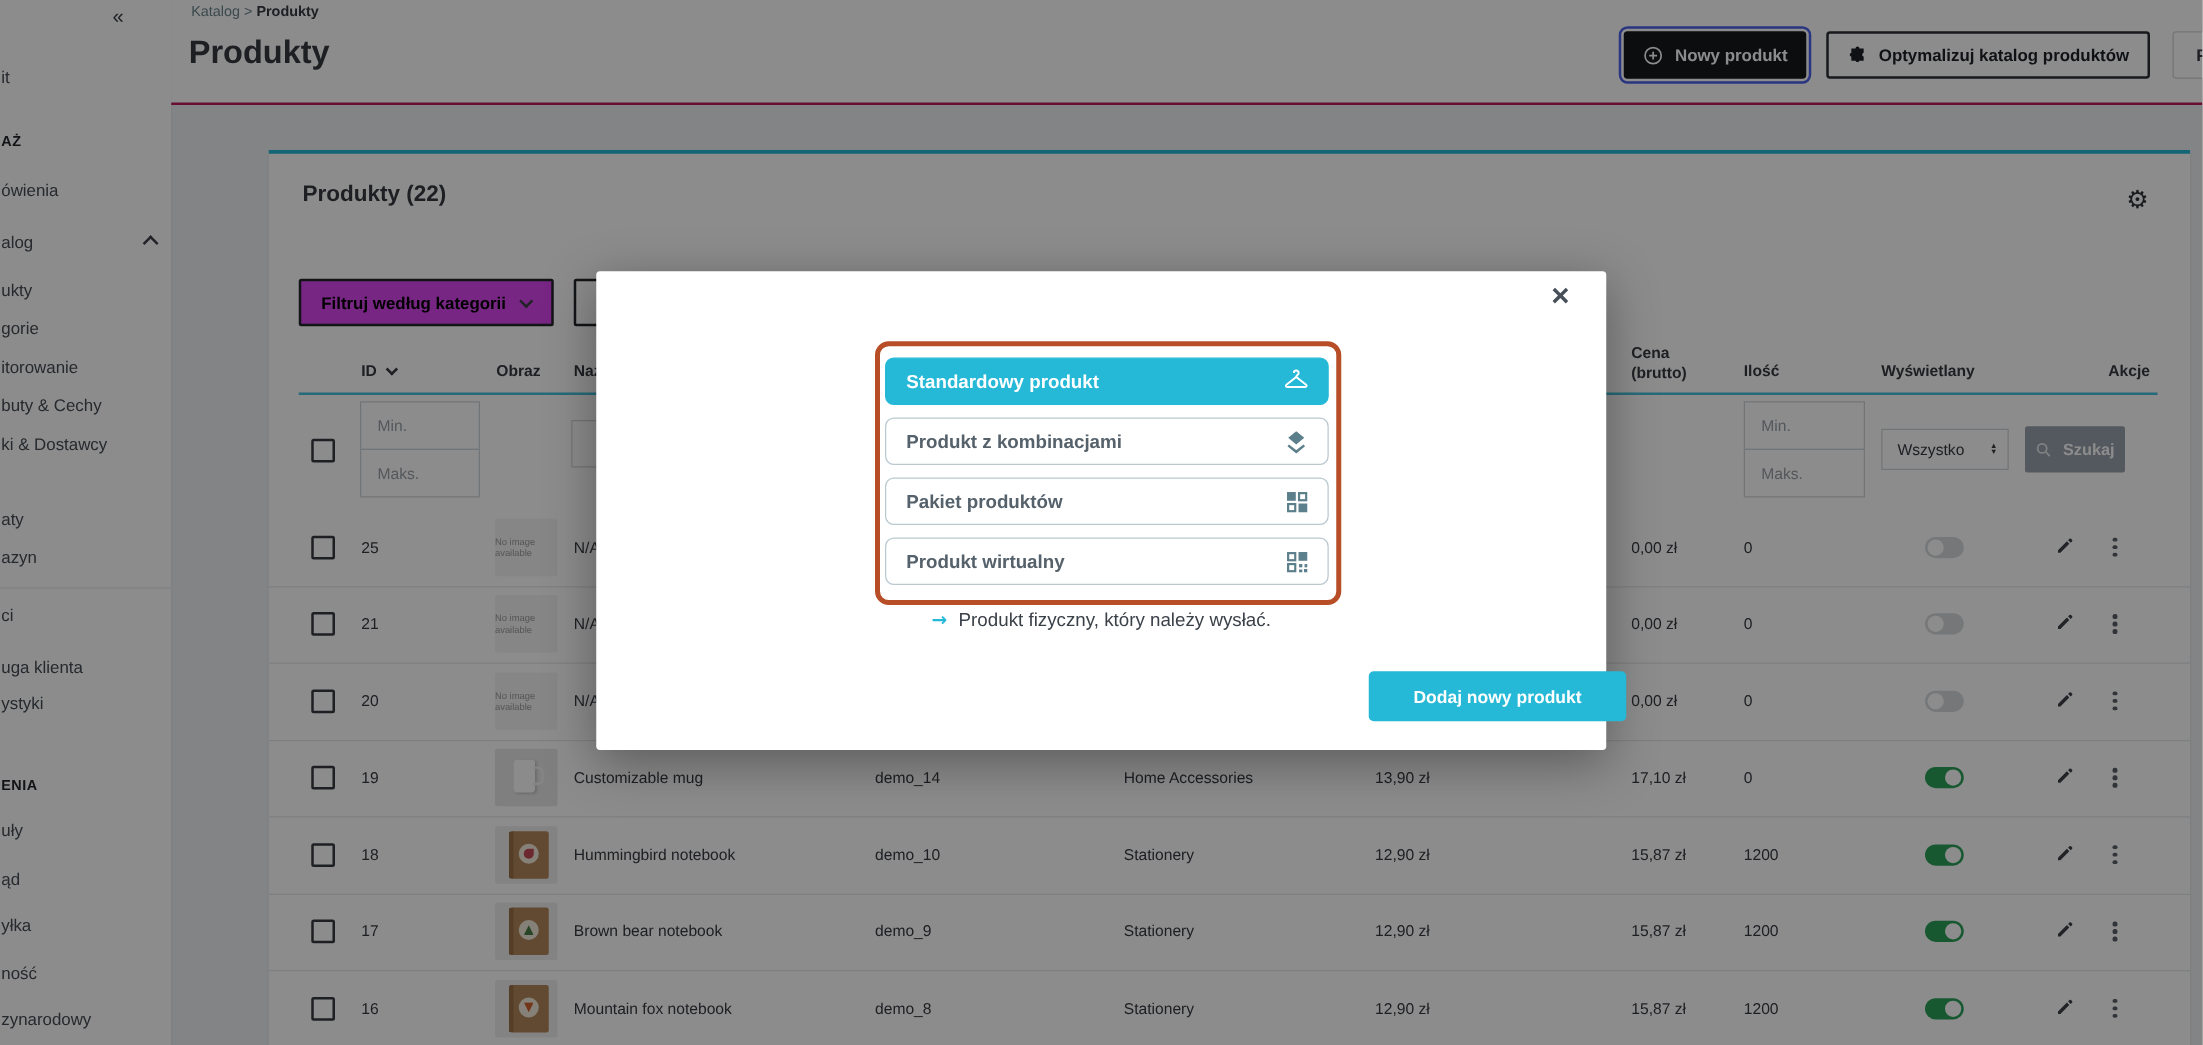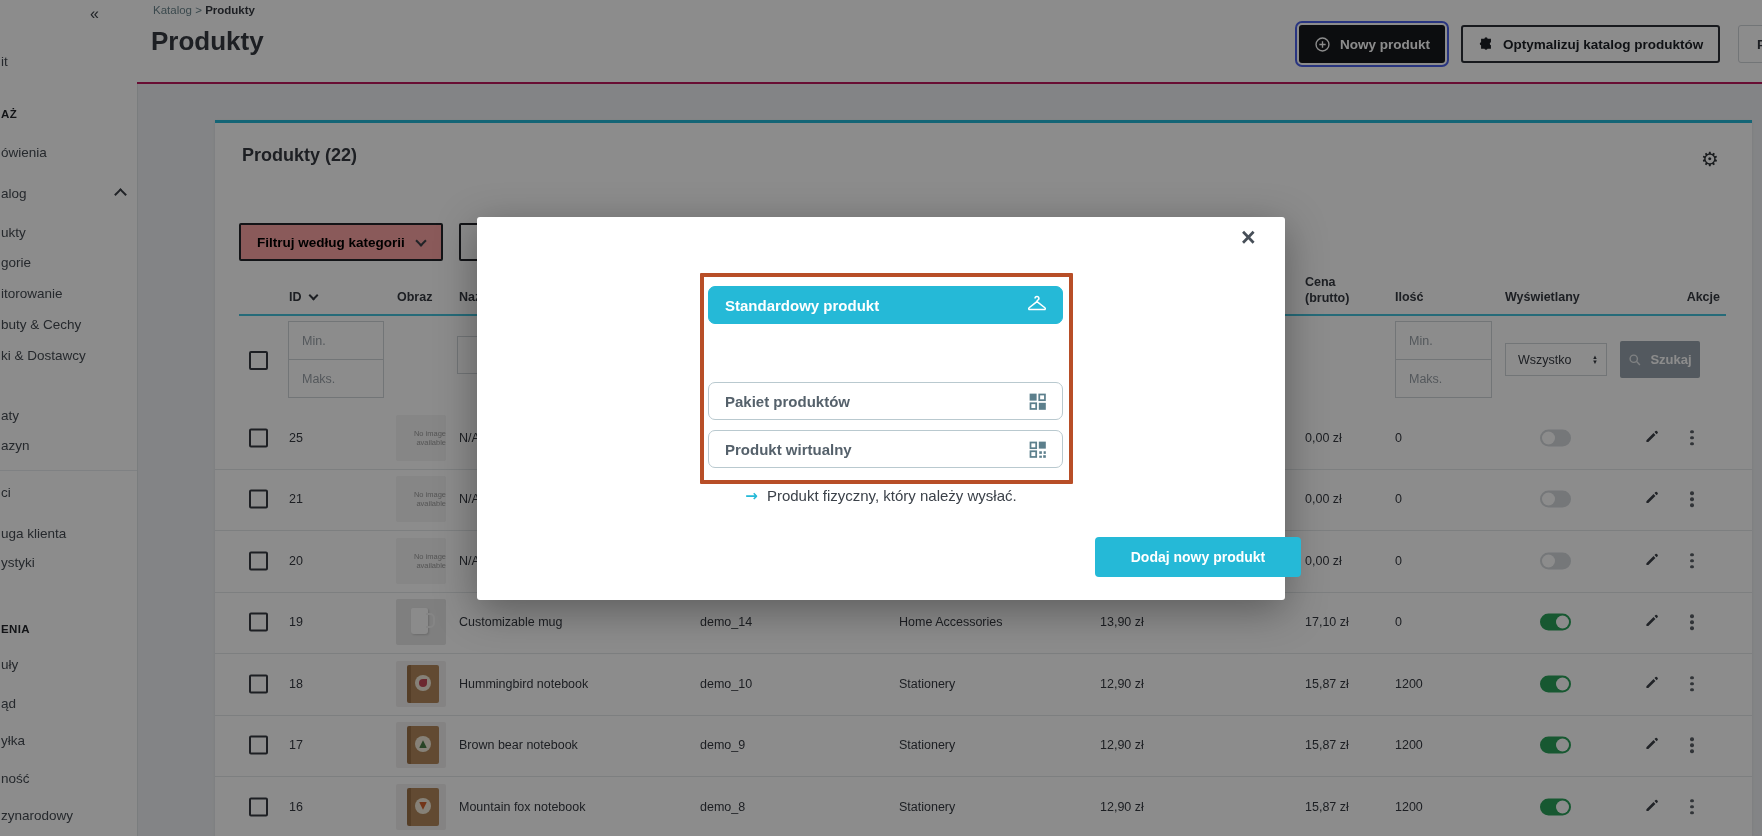--- a/index.html
+++ b/index.html
@@ -32,21 +32,21 @@
   .btn-help{left:1601px;width:60px;background:#fff;color:#363a41;border:1px solid #d0d5d9;
     justify-content:flex-start;padding-left:18px;}
   
   .panel{position:absolute;left:215px;top:120px;width:1537px;height:716px;background:#fff;
     border-top:3px solid #25b9d7;box-shadow:0 1px 3px rgba(0,0,0,.08);z-index:1;}
   .panel-title{position:absolute;left:27px;top:22px;font-size:18px;font-weight:bold;}
   .gear{position:absolute;left:1486px;top:24px;font-size:20px;color:#2f3338;cursor:pointer;
     font-family:"DejaVu Sans","Liberation Sans",sans-serif;}
   .btn-filter{box-sizing:border-box;position:absolute;left:24px;top:100px;height:38px;
     display:flex;align-items:center;gap:12px;padding:0 16px;font-size:13.5px;font-weight:bold;
-    background:#fca5a5;border:2px solid #23262b;border-radius:2px;cursor:pointer;}
+    background:#d946ef;border:2px solid #23262b;border-radius:2px;cursor:pointer;}
   .btn-filter .chev{width:6px;height:6px;margin-top:-3px;}
   .btn-sliver{box-sizing:border-box;position:absolute;left:244px;top:100px;height:38px;width:170px;
     background:#fff;border:2px solid #23262b;border-radius:2px;cursor:pointer;}
   .th{position:absolute;top:167px;font-size:12.5px;font-weight:bold;color:#363a41;white-space:nowrap;}
   .th2{position:absolute;top:151px;font-size:12.5px;font-weight:bold;line-height:16px;}
   .th .chev{width:5px;height:5px;border-color:#363a41;margin-left:8px;margin-bottom:2px;}
   .head-line{position:absolute;left:24px;right:26px;top:191px;height:2px;background:#25b9d7;opacity:.85;}
   .checkbox{box-sizing:border-box;width:19px;height:19px;background:#fff;border:2px solid #363a41;
     border-radius:2px;cursor:pointer;}
   .f-input{box-sizing:border-box;position:absolute;border:1px solid #cfd5d9;background:#fff;
@@ -57,21 +57,21 @@
   .updown{display:flex;flex-direction:column;font-size:6px;line-height:5px;color:#363a41;}
   .btn-search{box-sizing:border-box;position:absolute;left:1405px;top:218px;width:80px;height:37px;
     background:#98a3ad;color:#fff;font-size:13px;font-weight:bold;border:none;border-radius:2px;
     display:flex;align-items:center;justify-content:center;gap:8px;cursor:pointer;}
   
   .row{position:absolute;left:0;width:1537px;height:61.5px;border-bottom:1px solid #e4e7ea;}
   .row:first-of-type{border-top:1px solid #e4e7ea;}
   .cell{position:absolute;top:50%;transform:translateY(-50%);font-size:12.5px;color:#363a41;
     white-space:nowrap;}
   .thumb{width:50px;height:46px;background:#efefef;border-radius:2px;overflow:hidden;}
-  .noimg{display:flex;flex-direction:column;align-items:flex-end;justify-content:center;
+  .noimg{display:flex;flex-direction:column;align-items:flex-start;justify-content:center;
     font-size:7.5px;color:#9b9b9b;line-height:9px;background:#f4f4f4;}
   .mug{background:#e7e7e7;position:relative;}
   .mug::before{content:"";position:absolute;left:15px;top:9px;width:17px;height:26px;
     background:#fdfdfd;border-radius:2px 2px 3px 3px;box-shadow:1px 1px 2px rgba(0,0,0,.15);}
   .mug::after{content:"";position:absolute;left:30px;top:14px;width:7px;height:11px;
     border:2px solid #f2f2f2;border-left:none;border-radius:0 5px 5px 0;}
   .nb{position:relative;background:#f0efee;}
   .nb::before{content:"";position:absolute;left:11px;top:4px;width:28px;height:38px;
     background:#b3885c;border-left:4px solid #9c7148;border-radius:2px;}
   .nb::after{content:"";position:absolute;left:19px;top:14px;width:16px;height:16px;
@@ -89,21 +89,21 @@
   .pencil{cursor:pointer;}
   .kebab{display:flex;flex-direction:column;gap:2.5px;cursor:pointer;padding:3px;}
   .kebab i{width:3.5px;height:3.5px;background:#5a6066;border-radius:50%;}
   
   .overlay{position:absolute;inset:0;background:rgba(0,0,0,0.45);z-index:50;}
   .modal{position:absolute;left:477px;top:217px;width:808px;height:383px;background:#fff;
     border-radius:3px;box-shadow:0 10px 40px rgba(0,0,0,.35);z-index:100;}
   .modal-close{position:absolute;left:764px;top:6px;font-size:25px;font-weight:bold;
     color:#474f58;cursor:pointer;line-height:28px;}
   .type-box{box-sizing:border-box;position:absolute;left:223px;top:56px;width:373px;height:211px;
-    border:4px solid #b84e27;border-radius:1px;}
+    border:4px solid #b84e27;border-radius:11px;}
   .opt{box-sizing:border-box;position:absolute;left:4px;width:355px;height:38px;border-radius:7px;
     display:flex;align-items:center;justify-content:space-between;padding:0 14px 0 16px;
     font-size:15px;font-weight:600;color:#55616b;background:#fff;border:1px solid #b9c9cf;
     cursor:pointer;}
   .opt.sel{background:#25b9d7;border-color:#25b9d7;color:#fff;}
   .opt svg{flex:0 0 auto;}
   .hint{position:absolute;left:0;top:270px;width:100%;text-align:center;font-size:15px;
     color:#3b4149;}
   .hint .arr{color:#25b9d7;font-weight:bold;margin-right:9px;
     font-family:"DejaVu Sans","Liberation Sans",sans-serif;}
@@ -389,20 +389,27 @@
     <span class="modal-close">×</span>
 
     <div class="type-box">
       <div class="opt sel" style="top:9px">
         <span>Standardowy produkt</span>
         <svg width="22" height="22" viewBox="0 0 24 24" fill="none" stroke="#fff" stroke-width="1.7">
           <path d="M12 8.2c0-1.6 2.1-1.7 2.1-3.4a2.1 2.1 0 1 0-4.2 0"></path>
           <path d="M12 8.2 20.6 15c.9.7.4 2-.7 2H4.1c-1.1 0-1.6-1.3-.7-2z"></path>
         </svg>
       </div>
+      <div class="opt" style="top:57px">
+        <span>Produkt z kombinacjami</span>
+        <svg width="22" height="22" viewBox="0 0 24 24">
+          <path d="M12 3.2l7 5.8-7 5.8-7-5.8z" fill="#5c7f8c"></path>
+          <path d="M5 15.6l7 5.6 7-5.6" fill="none" stroke="#5c7f8c" stroke-width="2.2"></path>
+        </svg>
+      </div>
       <div class="opt" style="top:105px">
         <span>Pakiet produktów</span>
         <svg width="21" height="21" viewBox="0 0 24 24">
           <rect x="3" y="3" width="8" height="8" fill="#5c7f8c"></rect>
           <rect x="14" y="4" width="6.5" height="6.5" fill="none" stroke="#5c7f8c" stroke-width="2"></rect>
           <rect x="4" y="14" width="6.5" height="6.5" fill="none" stroke="#5c7f8c" stroke-width="2"></rect>
           <rect x="13.5" y="13.5" width="8" height="8" fill="#5c7f8c"></rect>
         </svg>
       </div>
       <div class="opt" style="top:153px">

